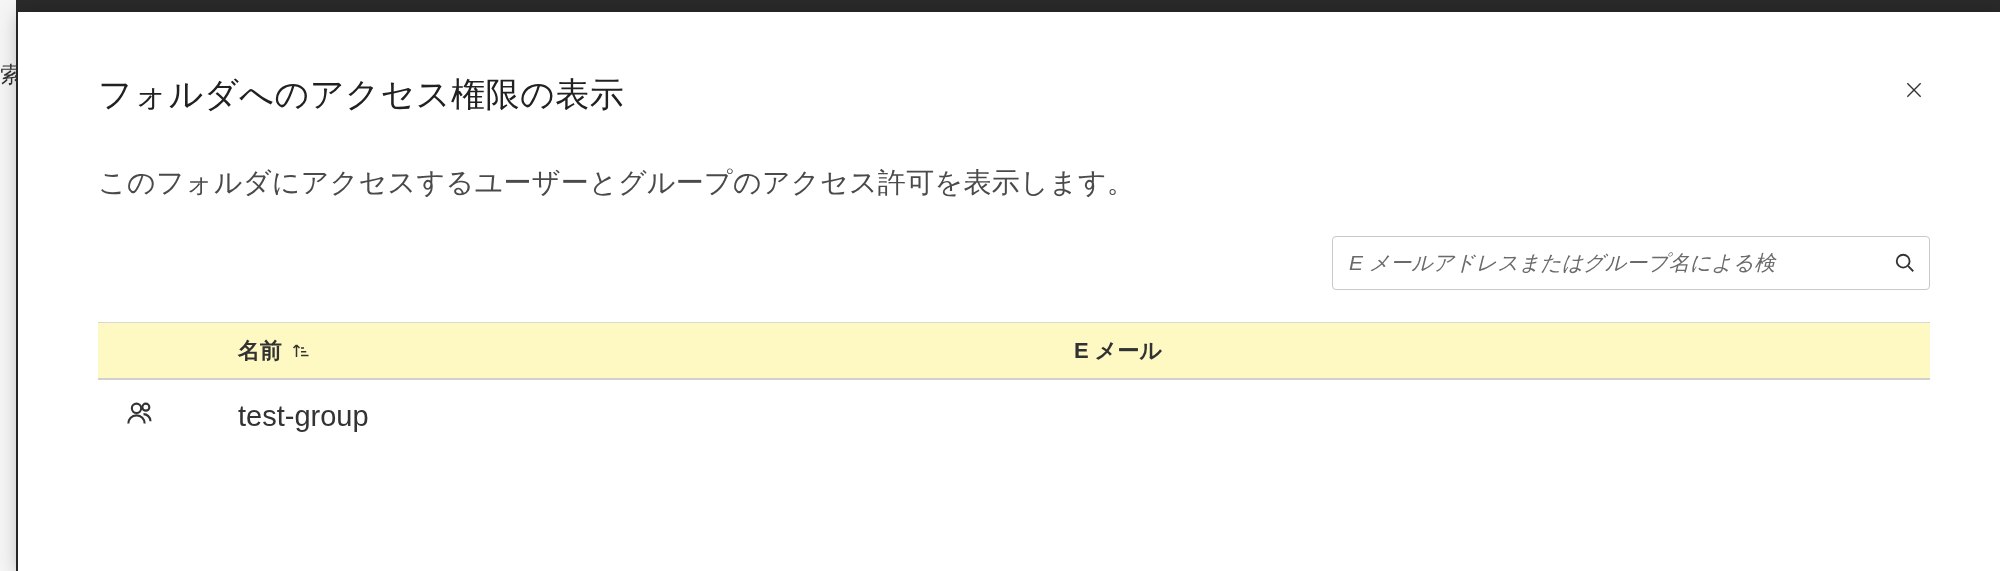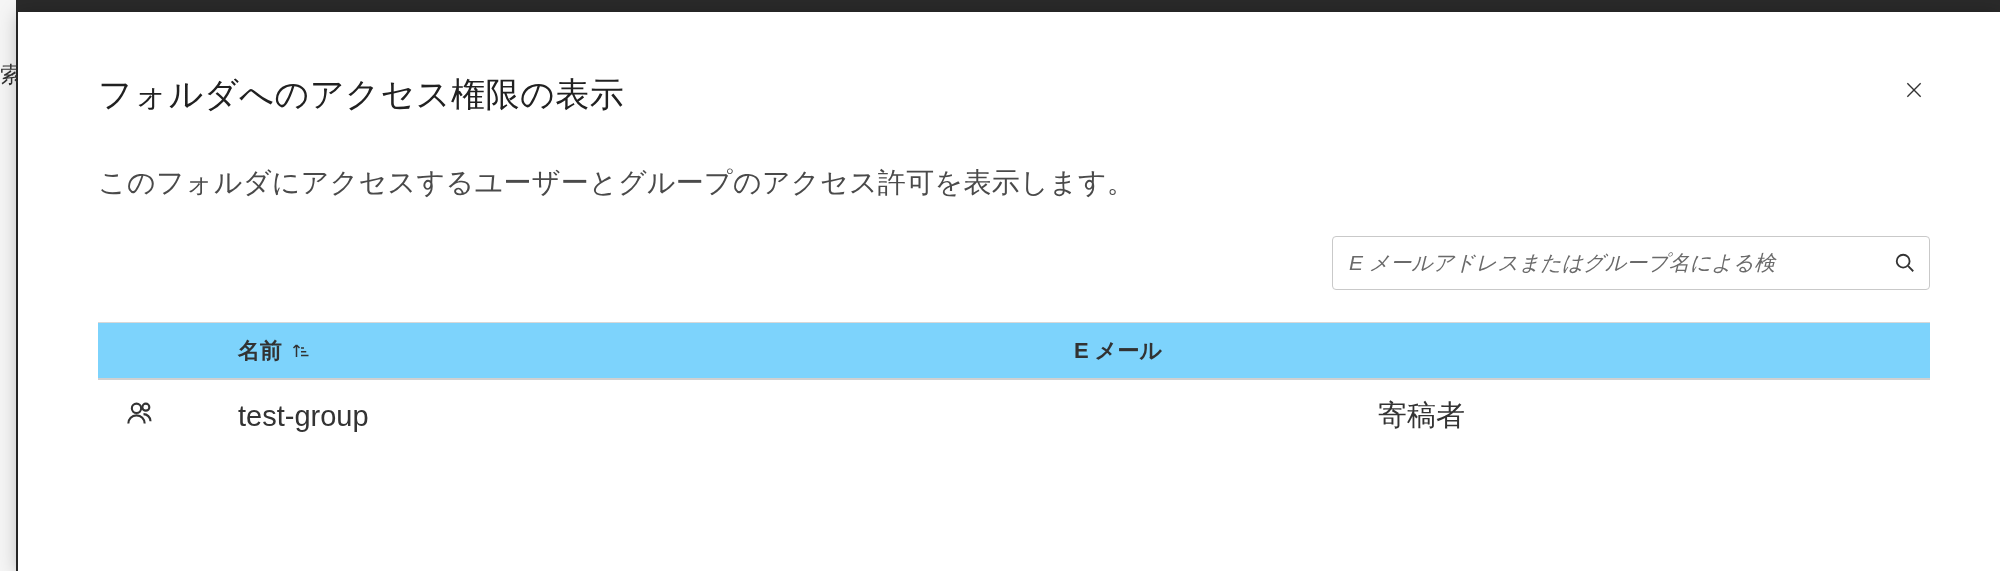--- a/index.html
+++ b/index.html
@@ -115,21 +115,21 @@
       stroke-width: 2;
       fill: none;
     }
     .table {
       margin-top: 32px;
       width: 100%;
     }
     .table-header {
       display: flex;
       align-items: center;
-      background: #7dd3fc;
+      background: #fef9c3;
       border-top: 1px solid #d8d8d8;
       border-bottom: 2px solid #d0d0d0;
       height: 58px;
       font-size: 22px;
       font-weight: 600;
       color: #323232;
     }
     .col-icon { width: 140px; padding-left: 28px; }
     .col-name { width: 620px; display: flex; align-items: center; gap: 10px; }
     .col-email { width: 520px; text-align: center; }
@@ -220,17 +220,16 @@
           <svg viewBox="0 0 24 24">
               <circle cx="9" cy="8" r="4"></circle>
               <path d="M2 21c0-4 3-7 7-7s7 3 7 7"></path>
               <circle cx="17" cy="7" r="3"></circle>
               <path d="M15 13c3 0 6 2.5 6 6"></path>
             </svg>
         </span>
       </div>
       <div class="col-name">test-group</div>
       <div class="col-email"></div>
-      <div class="col-permission">寄稿者</div>
       <div class="col-role"></div>
     </div>
   </div>
 </div>
 
 </body></html>

